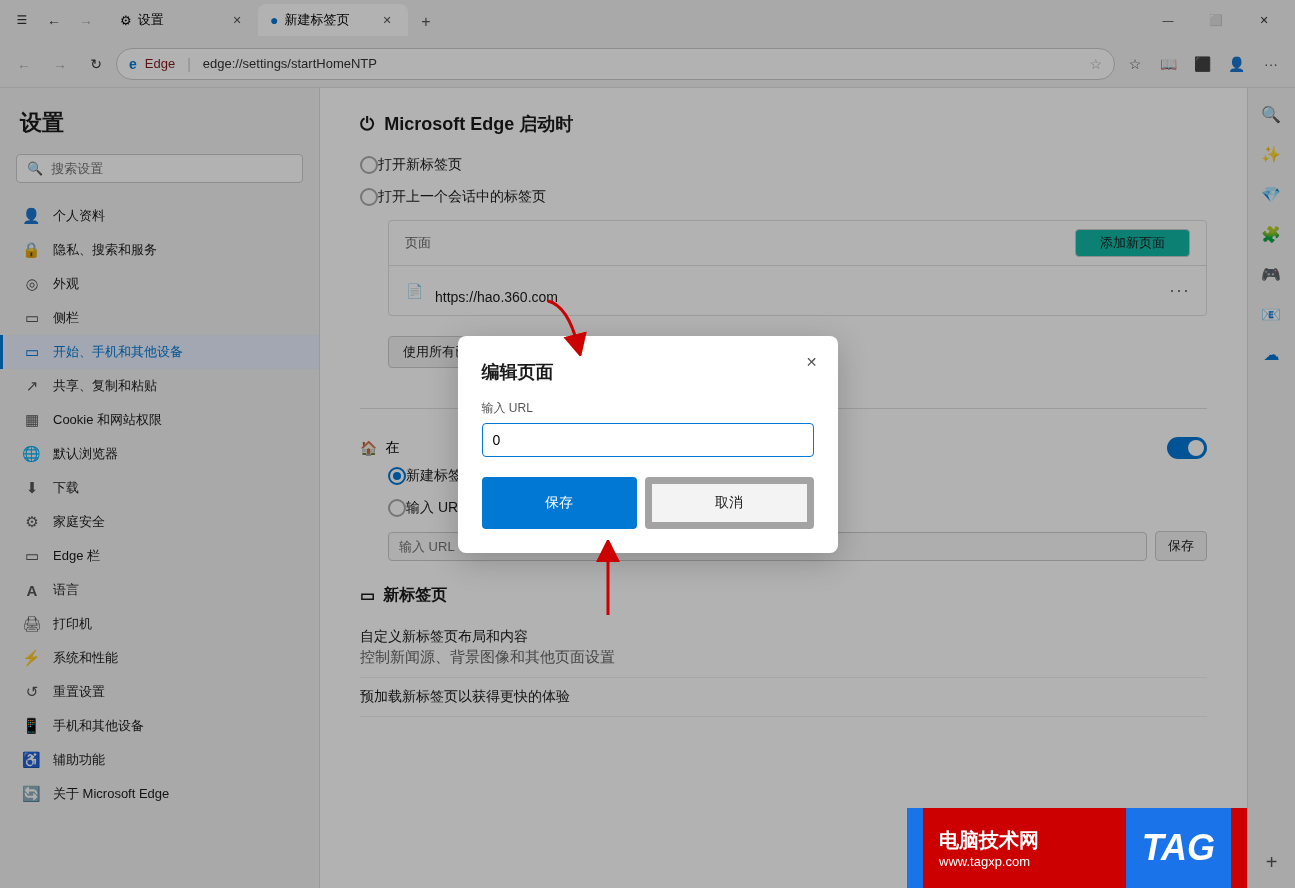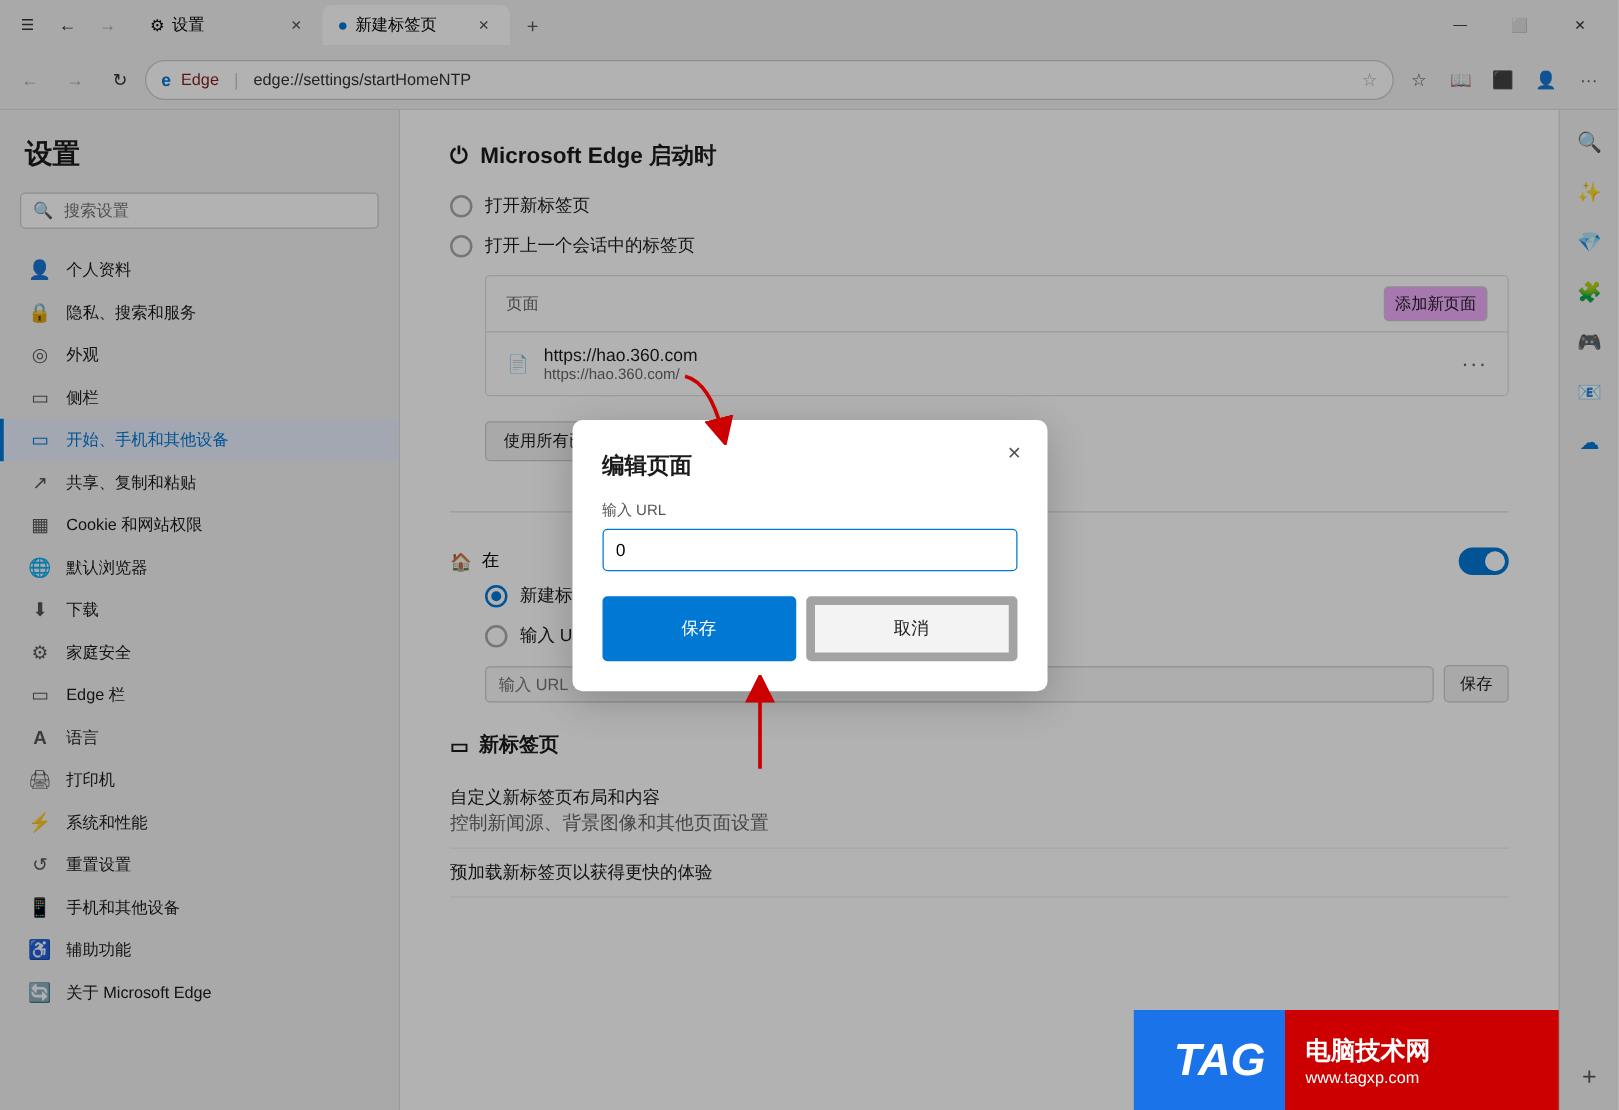--- a/index.html
+++ b/index.html
@@ -257,21 +257,20 @@
       gap: 10px;
       font-size: 18px;
       font-weight: 600;
       color: #1a1a1a;
       margin-bottom: 20px;
     }
 
     .radio-option {
       display: flex;
       align-items: center;
-      gap: 10px;
       margin-bottom: 14px;
       font-size: 14px;
       color: #1a1a1a;
     }
     .radio-circle {
       width: 18px; height: 18px;
       border-radius: 50%;
       border: 2px solid #aaa;
       display: flex; align-items: center; justify-content: center;
       flex-shrink: 0;
@@ -295,43 +294,44 @@
     .pages-header {
       display: flex;
       align-items: center;
       justify-content: space-between;
       padding: 8px 16px;
       border-bottom: 1px solid #e0e0e0;
       font-size: 13px;
       color: #666;
     }
     .add-page-btn {
-      background: #f0abfc;
+      background: #14b8a6;
       border: 1px solid #ccc;
       border-radius: 4px;
-      padding: 4px 8px;
+      padding: 4px 24px;
       font-size: 13px;
       cursor: pointer;
       color: #1a1a1a;
     }
 
     .page-item {
       display: flex;
       align-items: center;
       padding: 10px 16px;
       gap: 10px;
     }
     .page-icon {
       width: 20px; height: 20px;
       display: flex; align-items: center; justify-content: center;
       color: #555;
       font-size: 14px;
     }
     .page-info {
       flex: 1;
+      margin-top: 13px;
     }
     .page-url-main { font-size: 14px; color: #1a1a1a; font-weight: 500; }
     .page-url-sub { font-size: 12px; color: #666; }
     .page-more {
       color: #666;
       font-size: 18px;
       cursor: pointer;
       letter-spacing: 1px;
     }
 
@@ -660,21 +660,20 @@
 
       <div class="pages-section">
         <div class="pages-header">
           <span>页面</span>
           <button class="add-page-btn">添加新页面</button>
         </div>
         <div class="page-item">
           <span class="page-icon">📄</span>
           <div class="page-info">
             <div class="page-url-main">https://hao.360.com</div>
-            <div class="page-url-sub">https://hao.360.com/</div>
           </div>
           <span class="page-more">···</span>
         </div>
       </div>
 
       <button class="use-open-tabs-btn">使用所有已打开的标签页</button>
     </div>
 
     <div class="divider-section"></div>
 
@@ -764,20 +763,20 @@
             <path d="M0,0 L8,4 L0,8 Z" fill="#cc0000"></path>
           </marker>
         </defs>
         <path d="M20,75 L20,10" stroke="#cc0000" stroke-width="3" fill="none" marker-end="url(#arrowhead2)"></path>
       </svg>
     </div>
   </div>
 </div>
 
 <div class="watermark">
-  <div style="background:#1a73e8;padding:8px 16px;display:flex;align-items:center;height:100%;">
-    <span class="tag-logo" style="font-size:36px;font-weight:900;color:#fff;font-style:italic;font-family:Arial,sans-serif;">TAG</span>
-  </div>
   <div style="background:#cc0000;padding:8px 16px;display:flex;flex-direction:column;justify-content:center;height:100%;flex:1;">
     <div class="tag-site-title" style="color:#fff;font-size:20px;font-weight:700;">电脑技术网</div>
     <div class="tag-site-url" style="color:#fff;font-size:13px;">www.tagxp.com</div>
   </div>
+  <div style="background:#1a73e8;padding:8px 16px;display:flex;align-items:center;height:100%;">
+    <span class="tag-logo" style="font-size:36px;font-weight:900;color:#fff;font-style:italic;font-family:Arial,sans-serif;">TAG</span>
+  </div>
 </div>
 
 </body></html>

